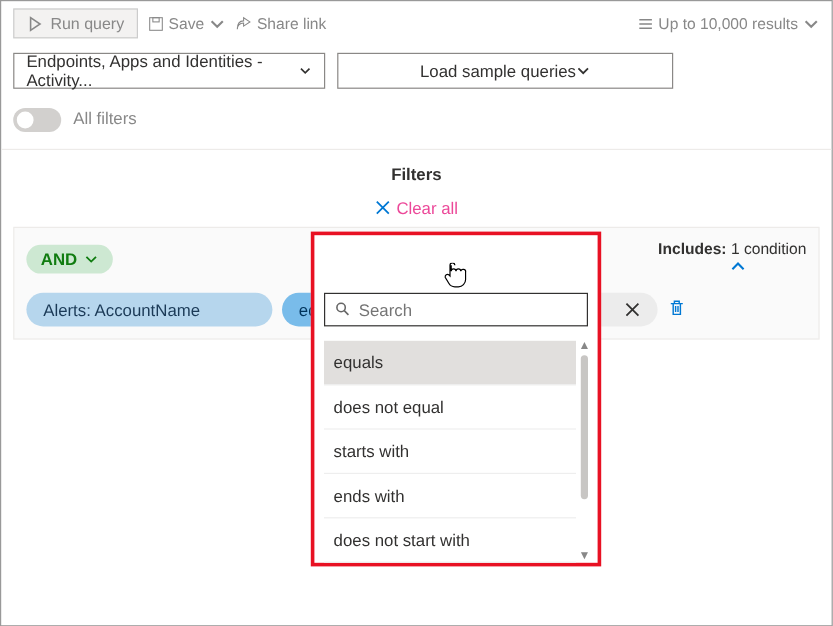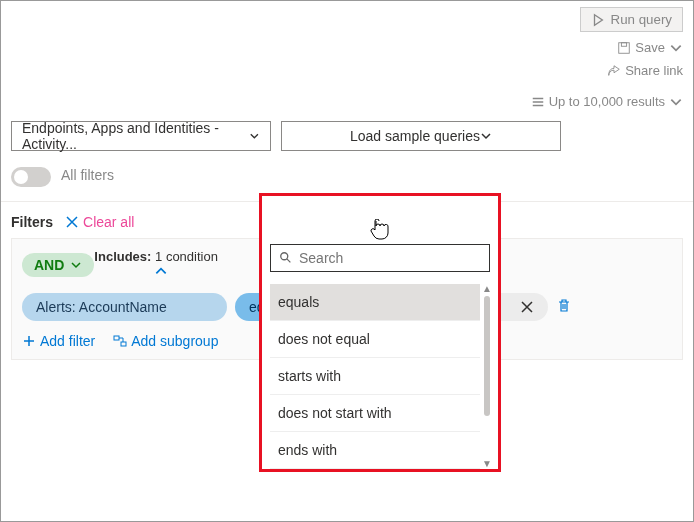--- a/index.html
+++ b/index.html
@@ -1,37 +1,37 @@
 <!DOCTYPE html>
 <html><head>
 <meta charset="utf-8">
 <style>
 * { box-sizing: border-box; margin: 0; padding: 0; font-family: "Segoe UI", Arial, sans-serif; }
 body { width: 694px; height: 522px; background: #fff; border: 1px solid #999; font-size: 14px; color: #323130; position: relative; }
-.toolbar { display: flex; align-items: flex-end; padding: 6px 10px; gap: 8px; flex-direction: column; }
+.toolbar { display: flex; align-items: center; padding: 6px 10px; gap: 8px; }
 .btn-run { display: flex; align-items: center; gap: 6px; border: 1px solid #ccc; background: #f3f2f1; padding: 4px 10px; color: #888; cursor: pointer; }
 .btn-run svg { width: 14px; height: 14px; }
 .tb-link { display: flex; align-items: center; gap: 4px; color: #888; font-size: 13px; cursor: pointer; }
 .tb-link svg { width: 14px; height: 14px; }
 .spacer { flex: 1; }
 .selectors { display: flex; gap: 10px; padding: 6px 10px 10px; }
 .sel { display: flex; align-items: center; justify-content: center; border: 1px solid #8a8886; padding: 4px 10px; height: 30px; cursor: pointer; }
 .sel.sel1 { width: 260px; }
 .sel.sel2 { width: 280px; }
 .chev { width: 12px; height: 12px; }
 .allfilters { display: flex; gap: 10px; padding: 6px 10px 14px; border-bottom: 1px solid #edebe9; }
 .toggle { width: 40px; height: 20px; border-radius: 10px; background: #d2d0ce; position: relative; cursor: pointer; }
 .toggle::after { content: ""; position: absolute; width: 14px; height: 14px; border-radius: 50%; background: #fff; left: 3px; top: 3px; }
 .allfilters-label { color: #888; }
-.filters-row { display: flex; align-items: center; gap: 12px; padding: 12px 10px 8px; }
+.filters-row { display: flex; align-items: center; gap: 12px; padding: 12px 10px 8px; flex-direction: column; }
 .filters-lbl { font-weight: 600; }
 .clearall { display: flex; align-items: center; gap: 4px; color: #ec4899; cursor: pointer; }
 .clearall svg { width: 14px; height: 14px; }
 .panel { margin: 0 10px 10px; border: 1px solid #edebe9; background: #fafafa; padding: 10px; position: relative; }
-.panel-head { display: flex; align-items: center; justify-content: flex-start; }
+.panel-head { display: flex; align-items: center; justify-content: space-between; }
 .and-pill { background: #cde8d2; color: #107c10; border-radius: 14px; padding: 4px 12px; display: flex; align-items: center; gap: 6px; cursor: pointer; font-weight: 600; }
 .includes { color: #323130; font-size: 13px; }
 .includes b { font-weight: 600; }
 .collapse { color: #0078d4; cursor: pointer; margin-left: 10px; }
 .cond-row { display: flex; align-items: center; gap: 8px; margin-top: 12px; }
 .pill { border-radius: 16px; padding: 6px 14px; font-size: 14px; }
 .pill-field { background: #b6d6ed; color: #1b3a57; width: 205px; }
 .pill-op { background: #79bcea; color: #00335b; width: 130px; position: relative; cursor: pointer; }
 .pill-search { background: #ececec; color: #666; width: 175px; display: flex; align-items: center; justify-content: space-between; }
 .pill-search svg { width: 14px; height: 14px; cursor: pointer; }
@@ -150,52 +150,36 @@
       <svg viewBox="0 0 14 14">
           <path d="M2 2 L12 12 M12 2 L2 12" stroke="#323130" stroke-width="1.5"></path>
         </svg>
     </div>
     <span class="trash">
       <svg viewBox="0 0 16 16">
           <path d="M3 4 h10 M5 4 v9 h6 v-9 M6 4 v-2 h4 v2 M7 6 v5 M9 6 v5" fill="none" stroke="#0078d4" stroke-width="1.2"></path>
         </svg>
     </span>
   </div>
-  <div class="addrow">
-    <div class="addbtn">
-      <svg viewBox="0 0 14 14">
-          <path d="M7 2 v10 M2 7 h10" stroke="#0078d4" stroke-width="1.5"></path>
-        </svg>
-      <span>Add filter</span>
-    </div>
-    <div class="addbtn">
-      <svg viewBox="0 0 14 14">
-          <rect x="1" y="2" width="5" height="4" fill="none" stroke="#0078d4"></rect>
-          <rect x="8" y="8" width="5" height="4" fill="none" stroke="#0078d4"></rect>
-          <path d="M6 4 h4 v4" fill="none" stroke="#0078d4"></path>
-        </svg>
-      <span>Add subgroup</span>
-    </div>
-  </div>
 </div>
 
 <div class="dropdown">
   <div class="dd-search">
     <svg viewBox="0 0 16 16" width="14" height="14">
         <circle cx="6" cy="6" r="4" fill="none" stroke="#666" stroke-width="1.5"></circle>
         <path d="M9 9 L13 13" stroke="#666" stroke-width="1.5"></path>
       </svg>
     <input type="text" placeholder="Search" style="">
   </div>
   <div class="dd-list">
     <div class="dd-item active">equals</div>
     <div class="dd-item">does not equal</div>
     <div class="dd-item">starts with</div>
+    <div class="dd-item">ends with</div>
     <div class="dd-item">does not start with</div>
-    <div class="dd-item">ends with</div>
     <div class="dd-scroll">
       <span class="dd-scroll-arrow">▲</span>
       <div class="dd-scroll-track">
           <div class="dd-scroll-thumb"></div>
         </div>
       <span class="dd-scroll-arrow">▼</span>
     </div>
   </div>
 </div>
 

